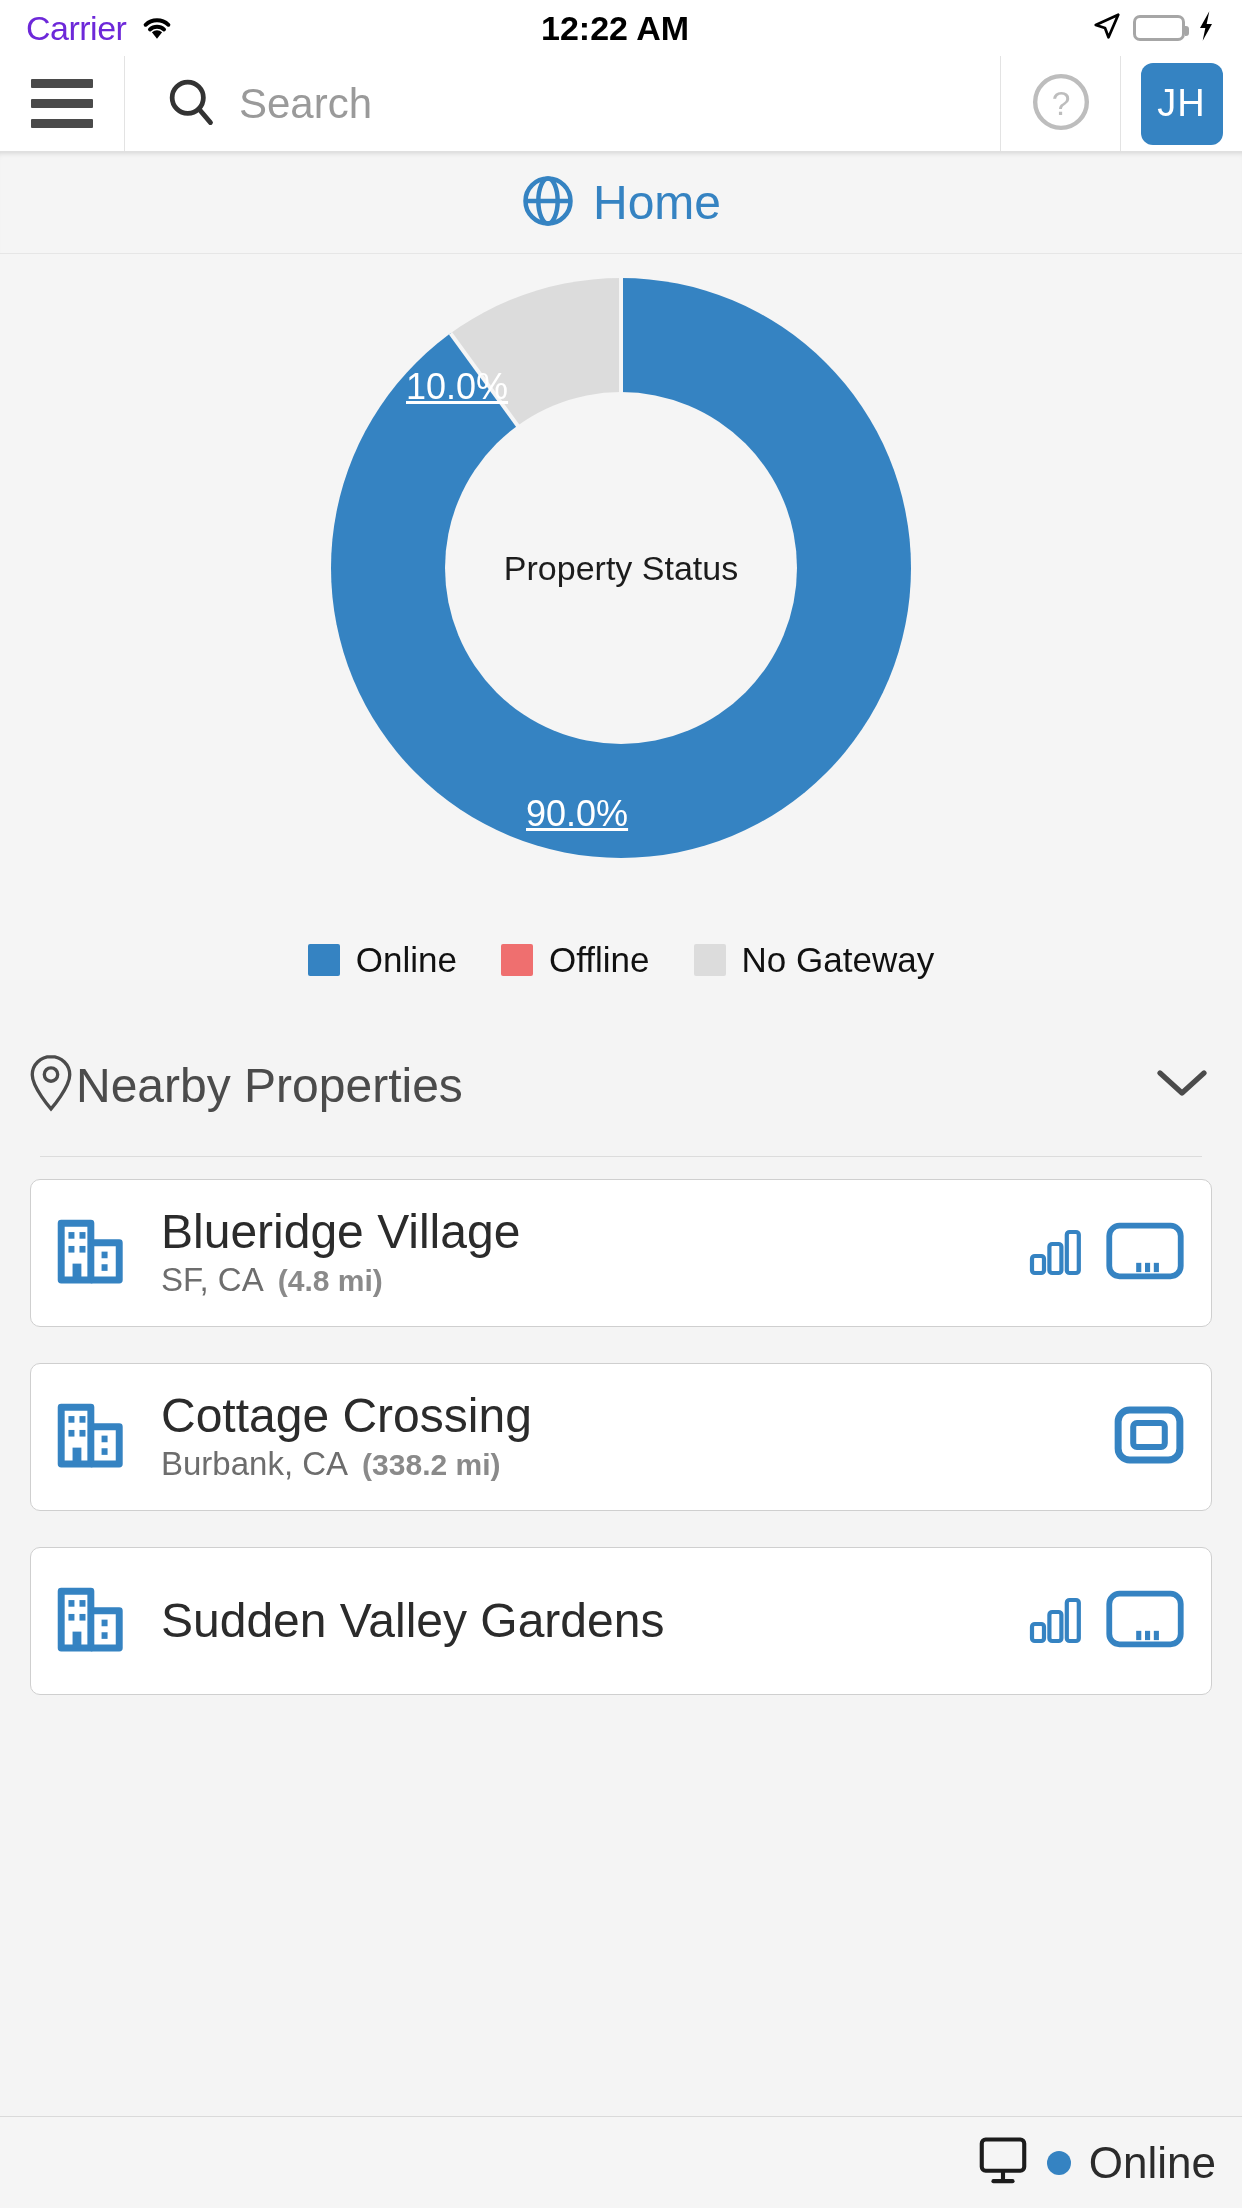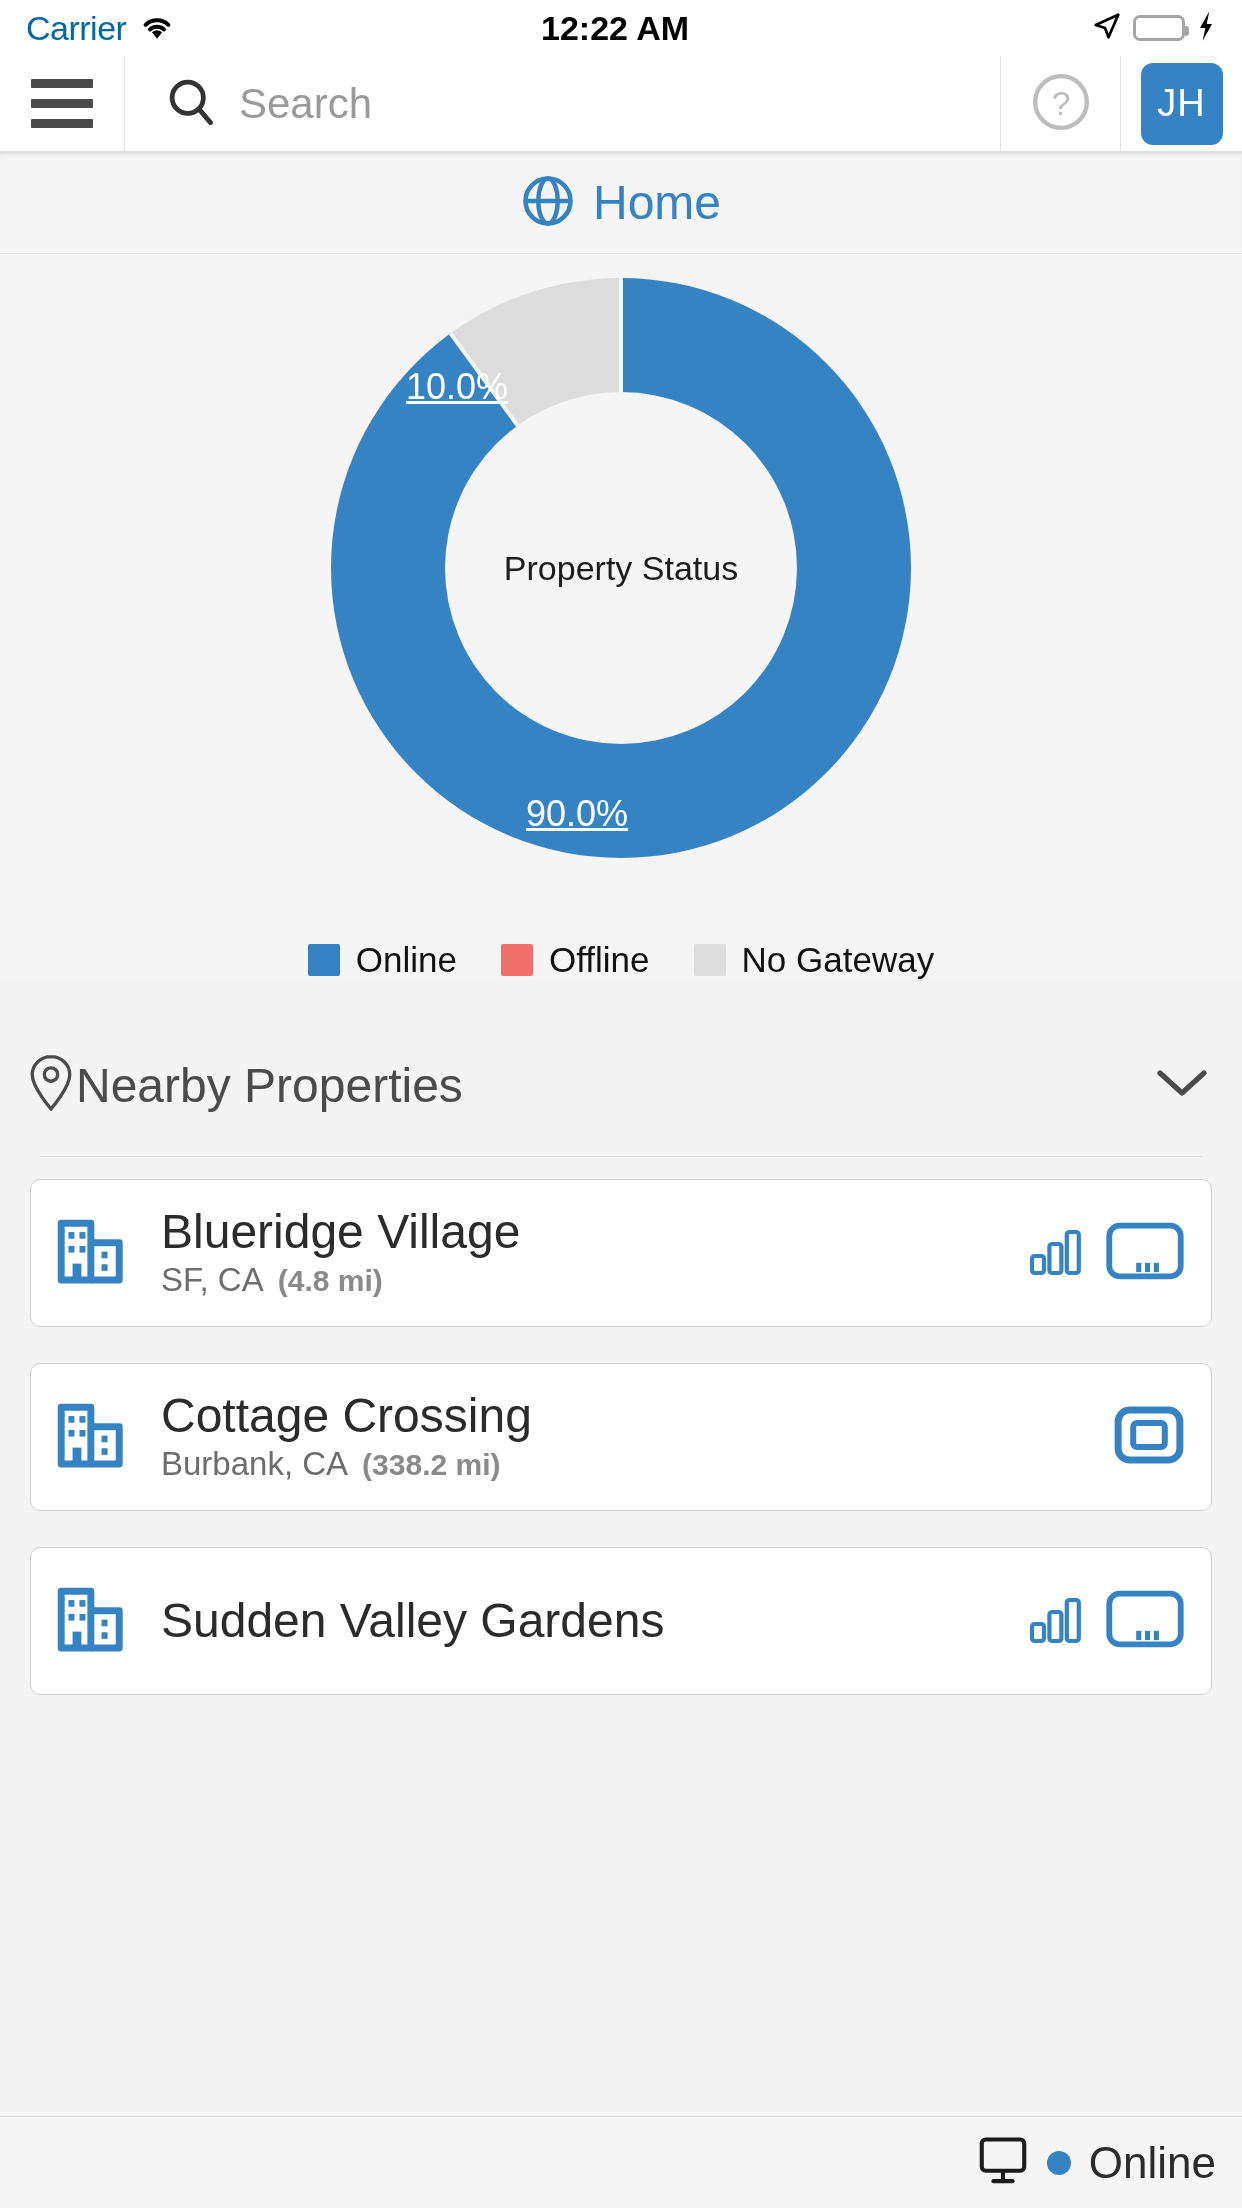--- a/index.html
+++ b/index.html
@@ -11,21 +11,21 @@
     position:relative;
   }
 
   
   .status-bar{
     height:56px; background:#ffffff;
     display:flex; align-items:center;
     padding:0 26px; position:relative;
   }
   .sb-left{ display:flex; align-items:center; gap:12px; }
-  .sb-carrier{ font-size:34px; color:#0369a1; letter-spacing:-0.5px; }
+  .sb-carrier{ font-size:34px; color:#6d28d9; letter-spacing:-0.5px; }
   .sb-center{
     position:absolute; left:0; right:12px; text-align:center;
     font-size:34px; font-weight:bold; color:#000; pointer-events:none;
   }
   .sb-right{ margin-left:auto; display:flex; align-items:center; gap:11px; }
   .battery{
     width:52px; height:26px; border:3px solid #a6a6a6; border-radius:7px;
     padding:2px; position:relative;
   }
   .battery::after{

